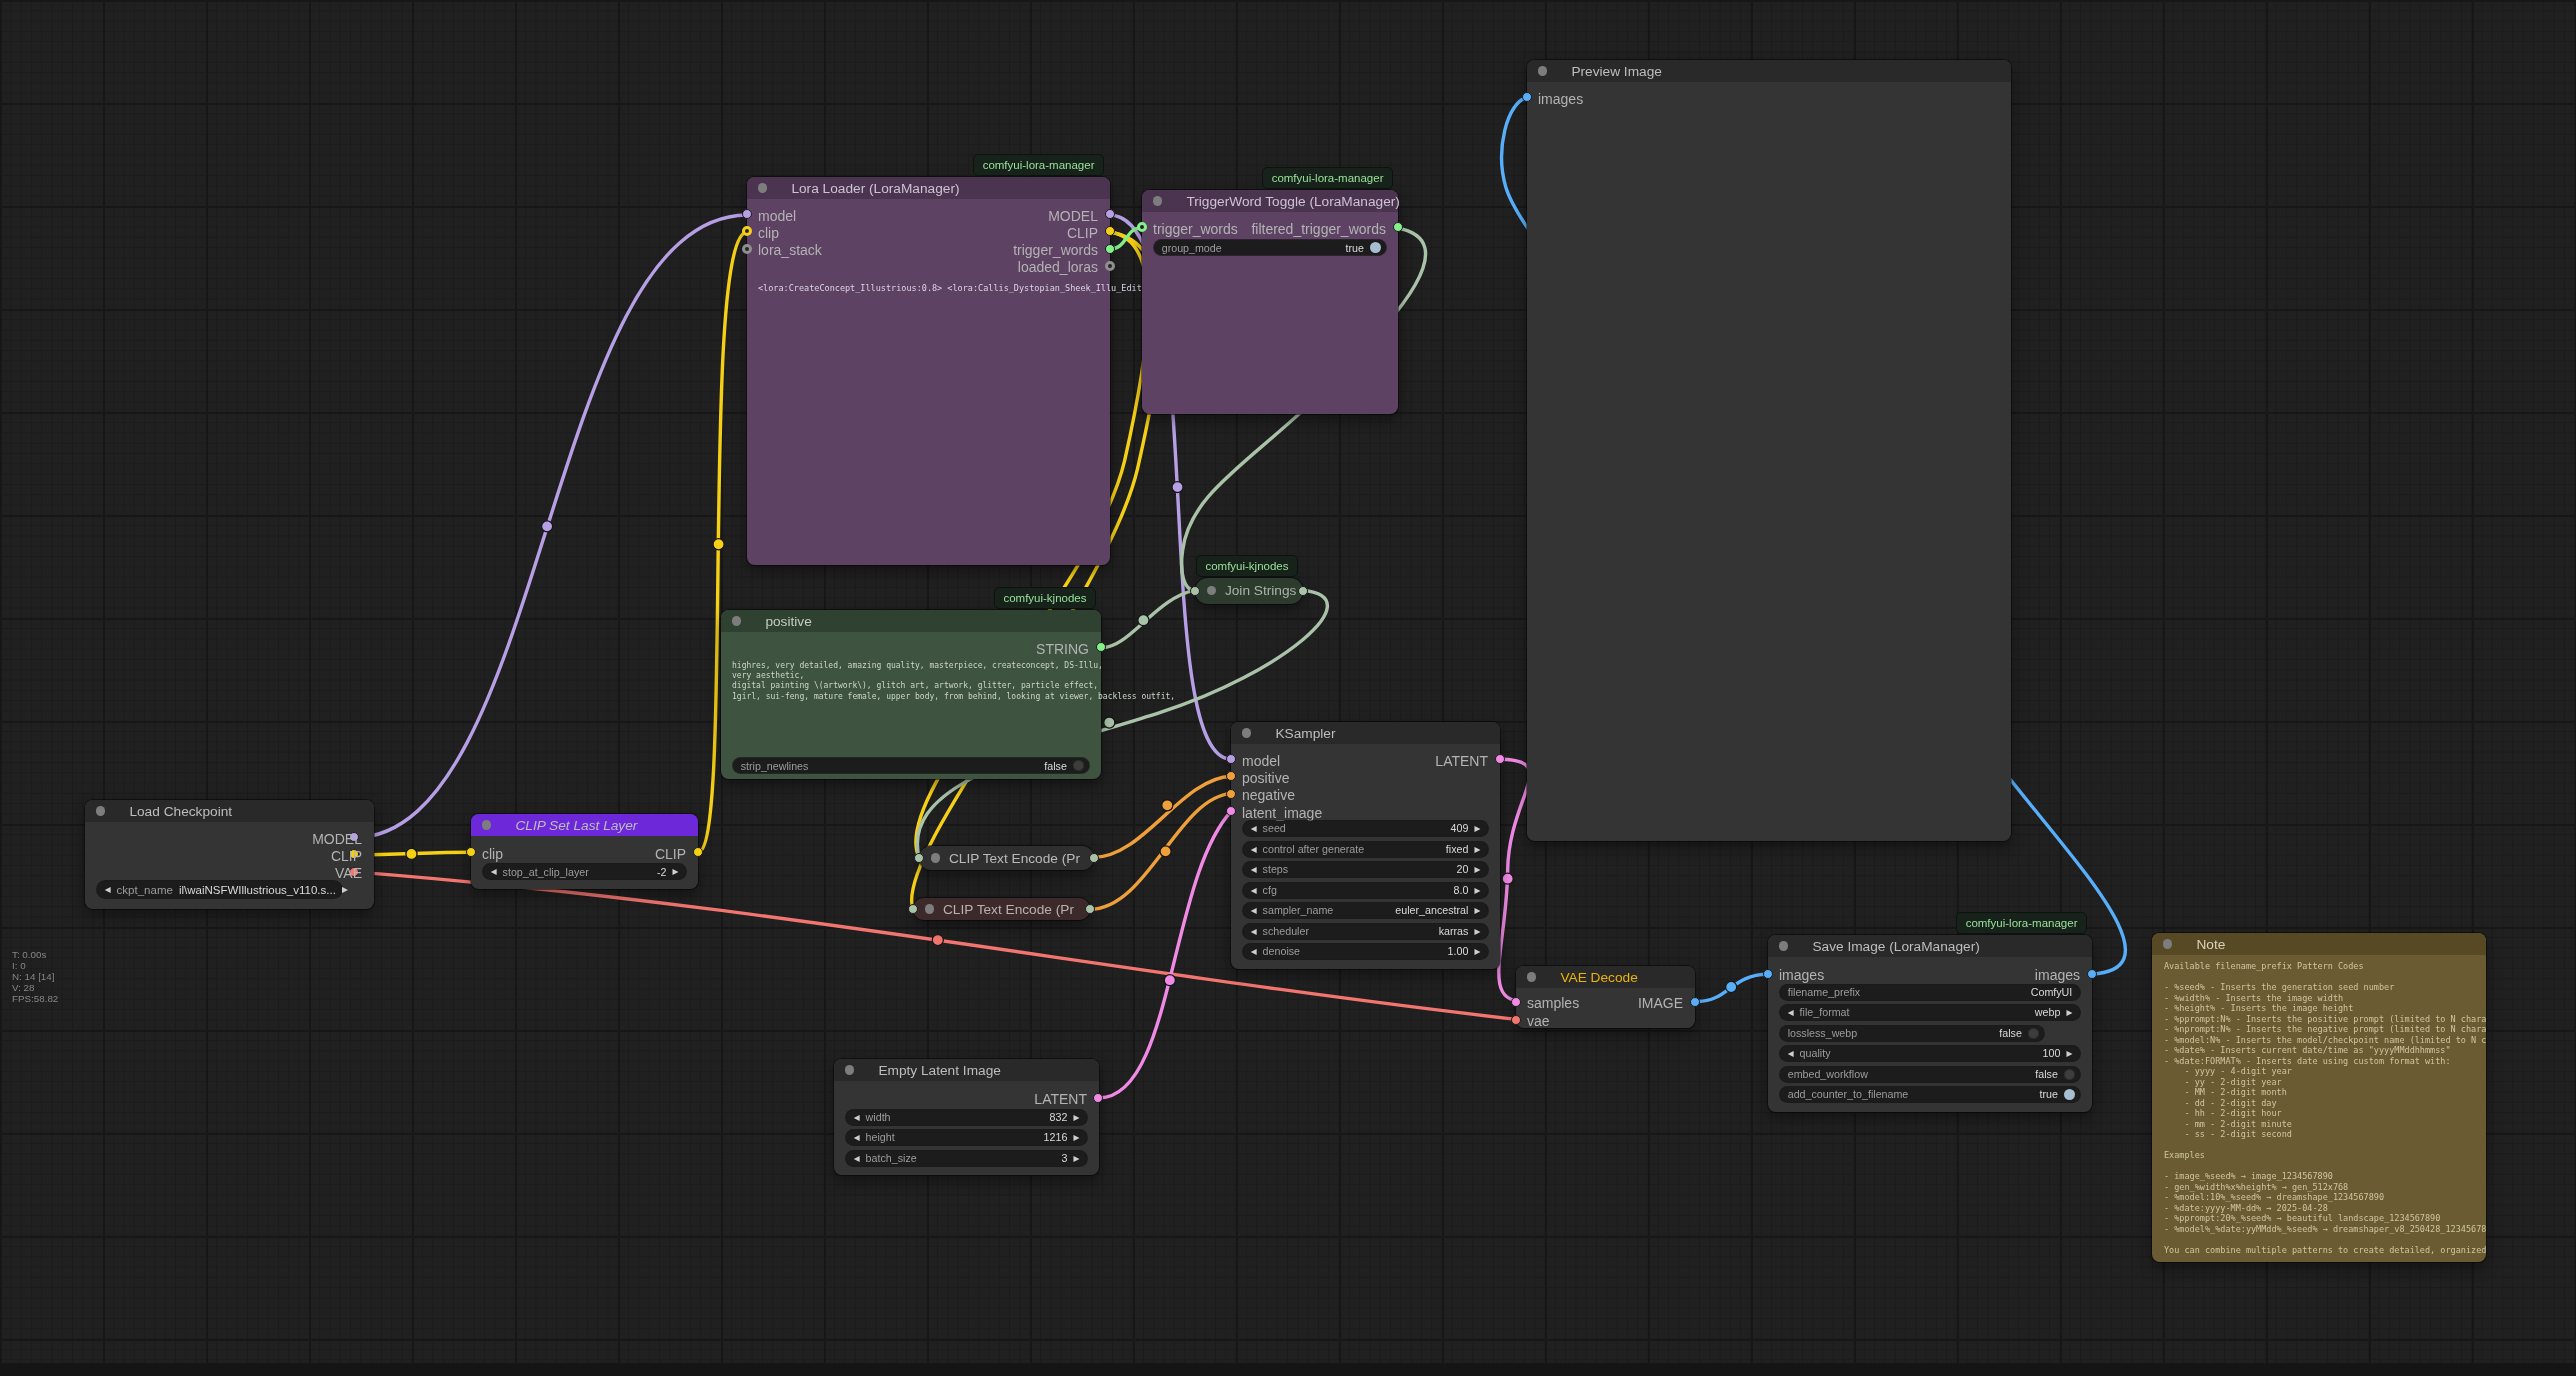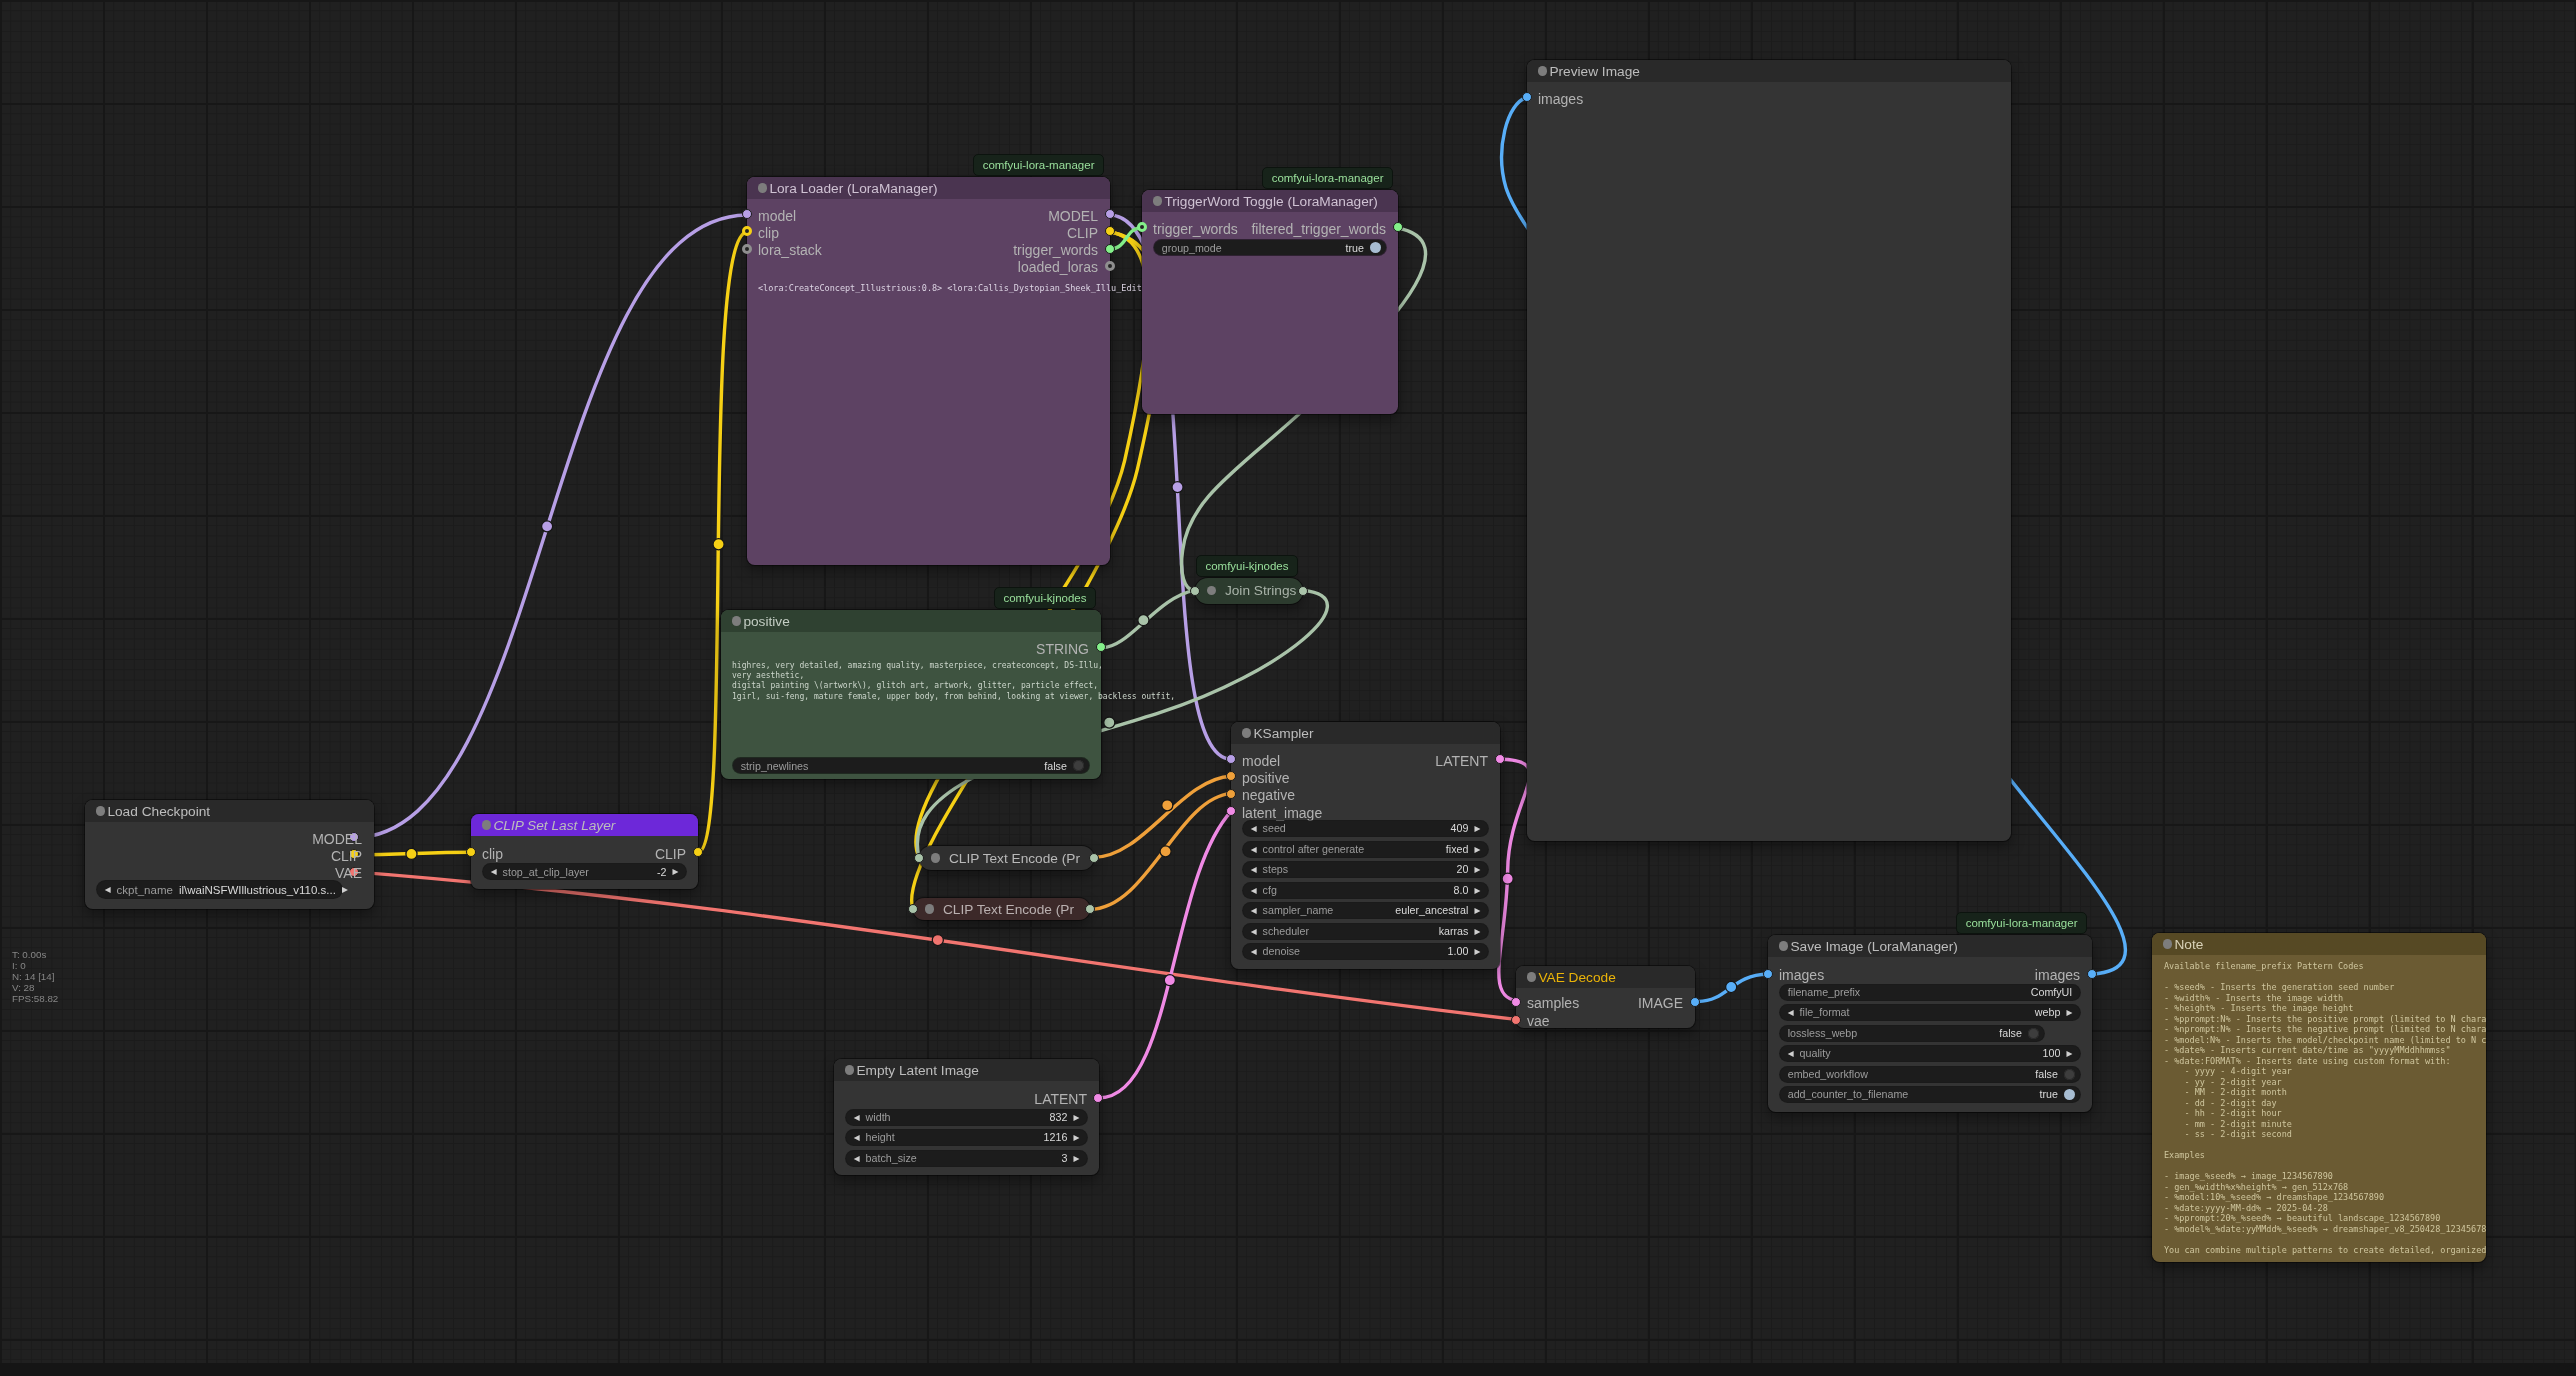--- a/index.html
+++ b/index.html
@@ -11,21 +11,21 @@
       linear-gradient(90deg,#171717 1.7px, transparent 1.7px),
       linear-gradient(#1b1b1b 0.9px, transparent 0.9px),
       linear-gradient(90deg,#1b1b1b 0.9px, transparent 0.9px);
     background-size:103px 103px,103px 103px,10.3px 10.3px,10.3px 10.3px;
     font-family:"Liberation Sans",sans-serif;
   }
   #wire-layer{position:absolute;left:0;top:0;z-index:1;}
   #node-layer{position:absolute;left:0;top:0;width:100%;height:100%;z-index:2;}
   .node{position:absolute;border-radius:7.7px;box-shadow:0 0 0 0.9px rgba(0,0,0,.45),0 6px 13.7px rgba(0,0,0,.4);}
   .titlebar{position:absolute;left:0;right:0;top:0;height:22px;border-radius:7.7px 7.7px 0 0;
-    display:flex;align-items:center;gap:2px;padding:0 11px;box-sizing:border-box;}
+    display:flex;align-items:center;gap:24px;padding:0 11px;box-sizing:border-box;}
   .cdot{width:9.4px;height:9.4px;border-radius:50%;background:#7d7d7d;flex:0 0 auto;}
   .title{font-size:13.7px;white-space:nowrap;}
   .node.collapsed{display:flex;align-items:center;gap:8.5px;padding:0 12px;box-sizing:border-box;border-radius:12.8px;}
   .slotdot{position:absolute;width:10.2px;height:10.2px;border-radius:50%;box-sizing:border-box;border:0.9px solid #1c1c1c;}
   .slotdot.ring{border-width:3px;background:#242424 !important;}
   .slotlabel{position:absolute;font-size:14px;color:#b3b3b3;white-space:nowrap;}
   .slotlabel.out{text-align:right;}
   .widget{position:absolute;background:#1c1c1c;border-radius:8.5px;display:flex;align-items:center;
     box-sizing:border-box;padding:0 7.7px;gap:6px;font-size:10.7px;color:#9c9c9c;
     box-shadow:0 0 0 0.9px rgba(0,0,0,.5);white-space:nowrap;}

